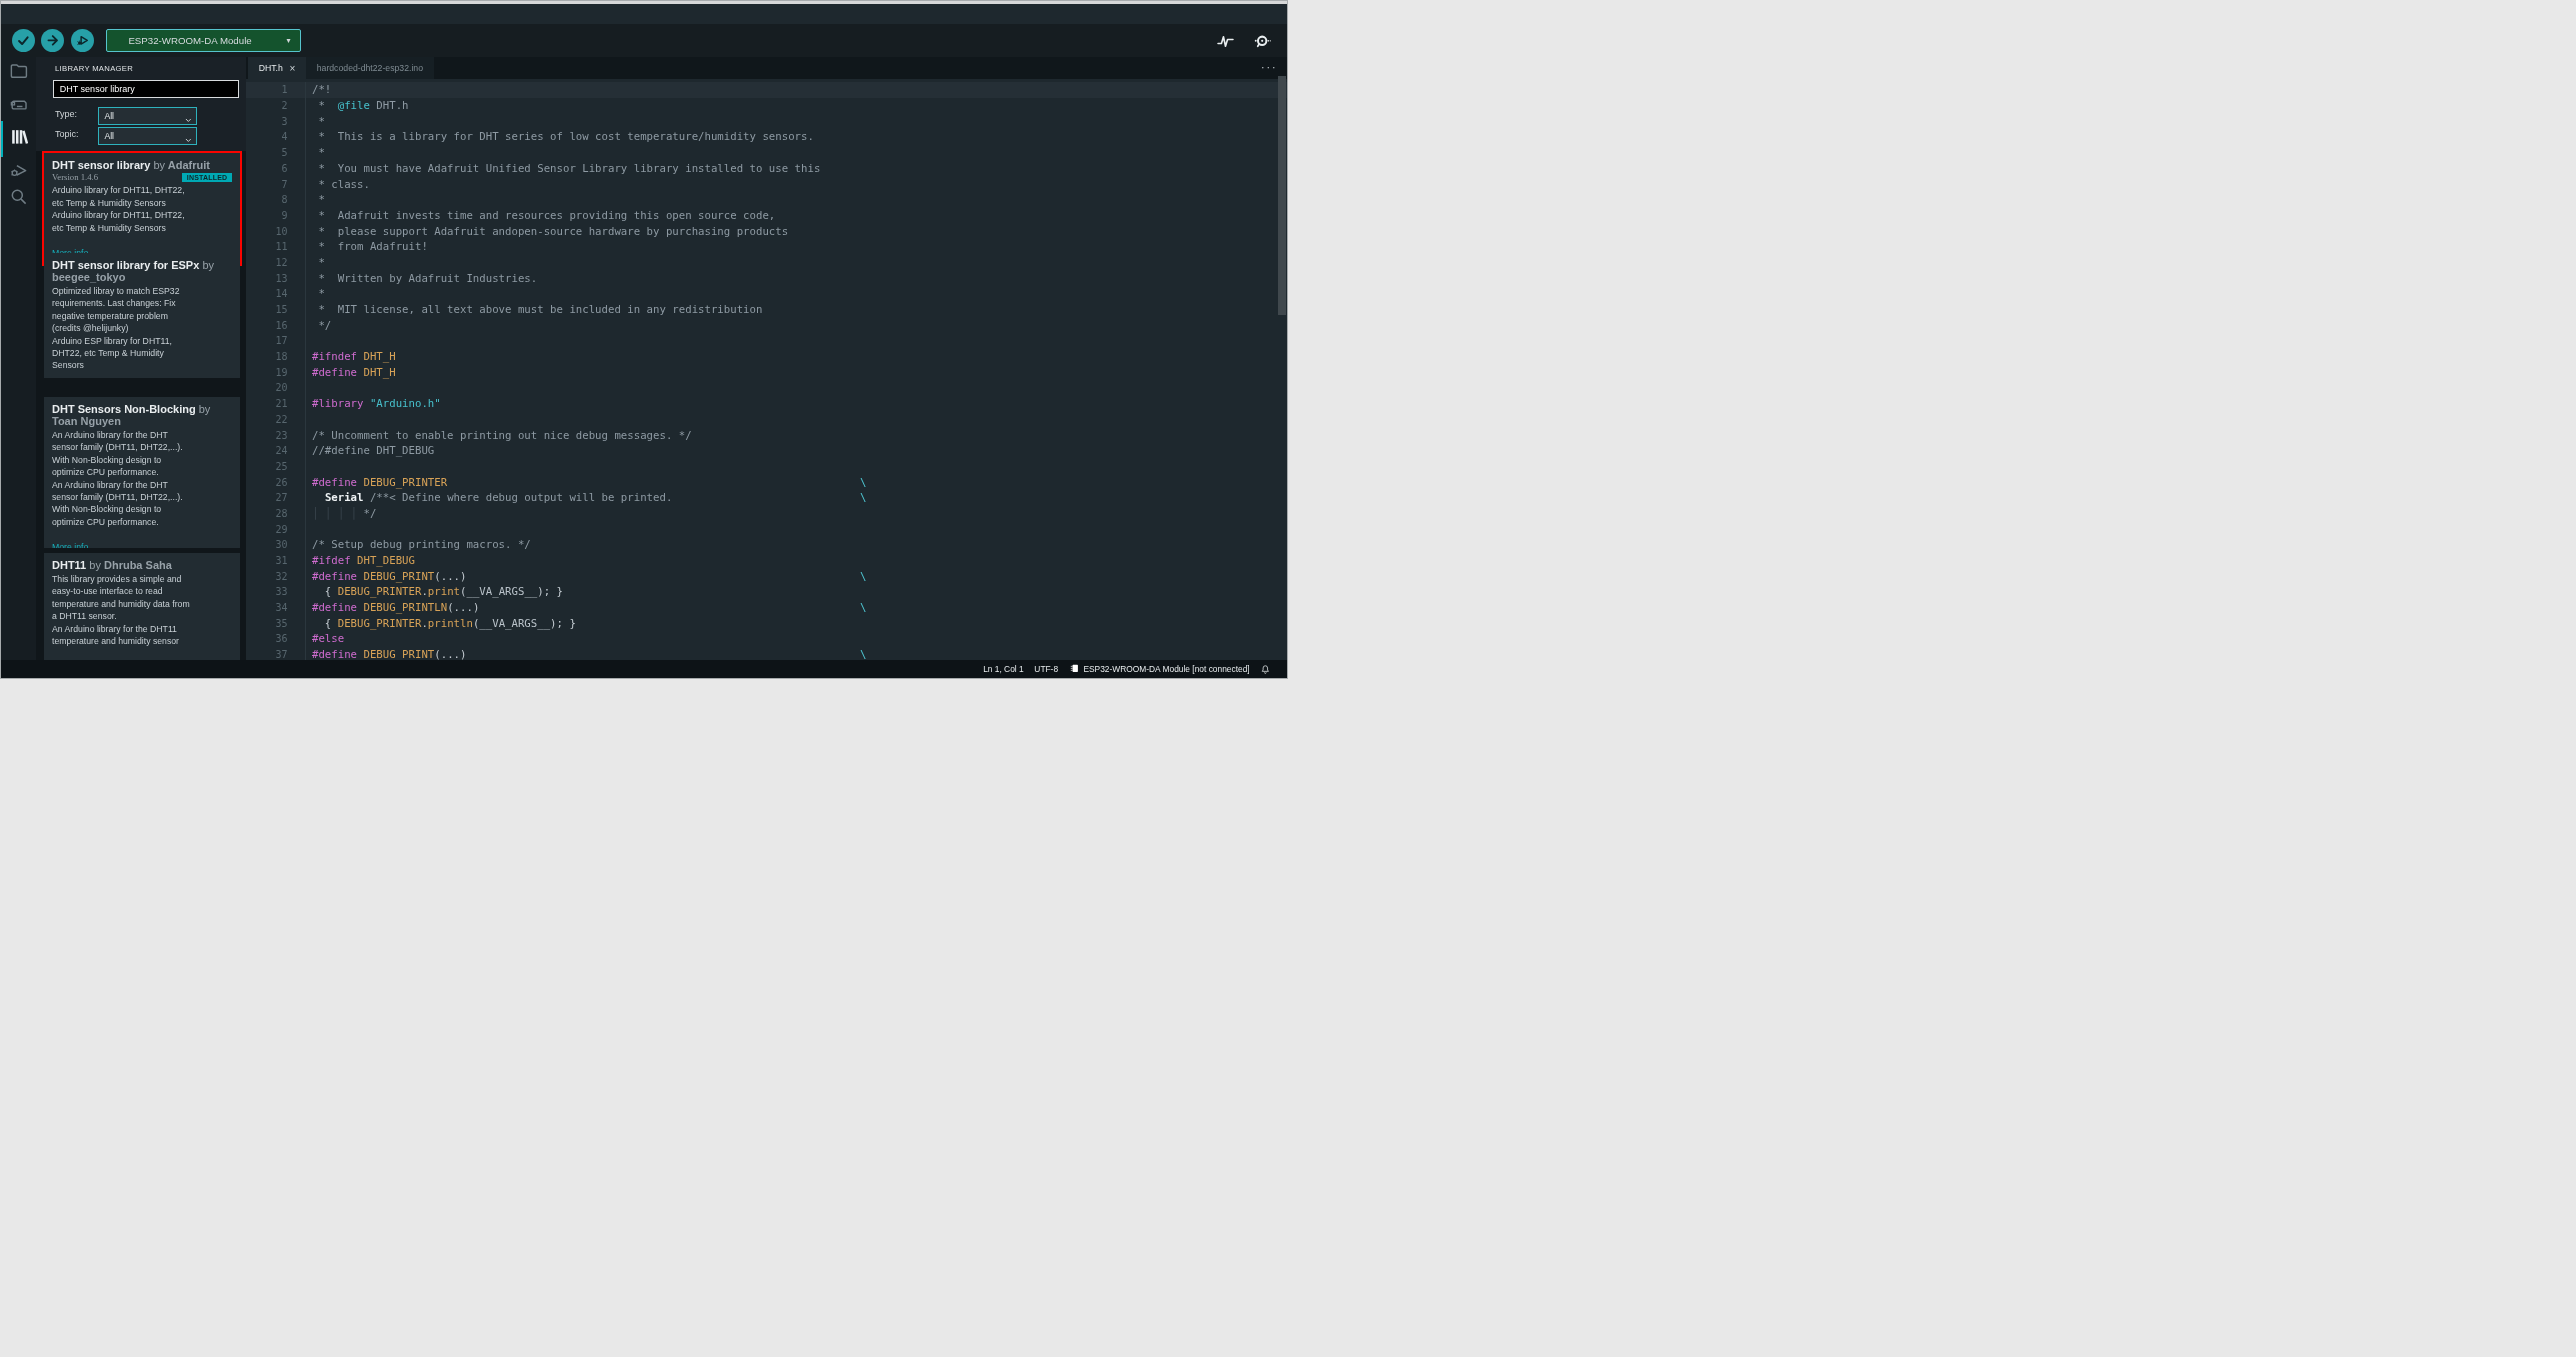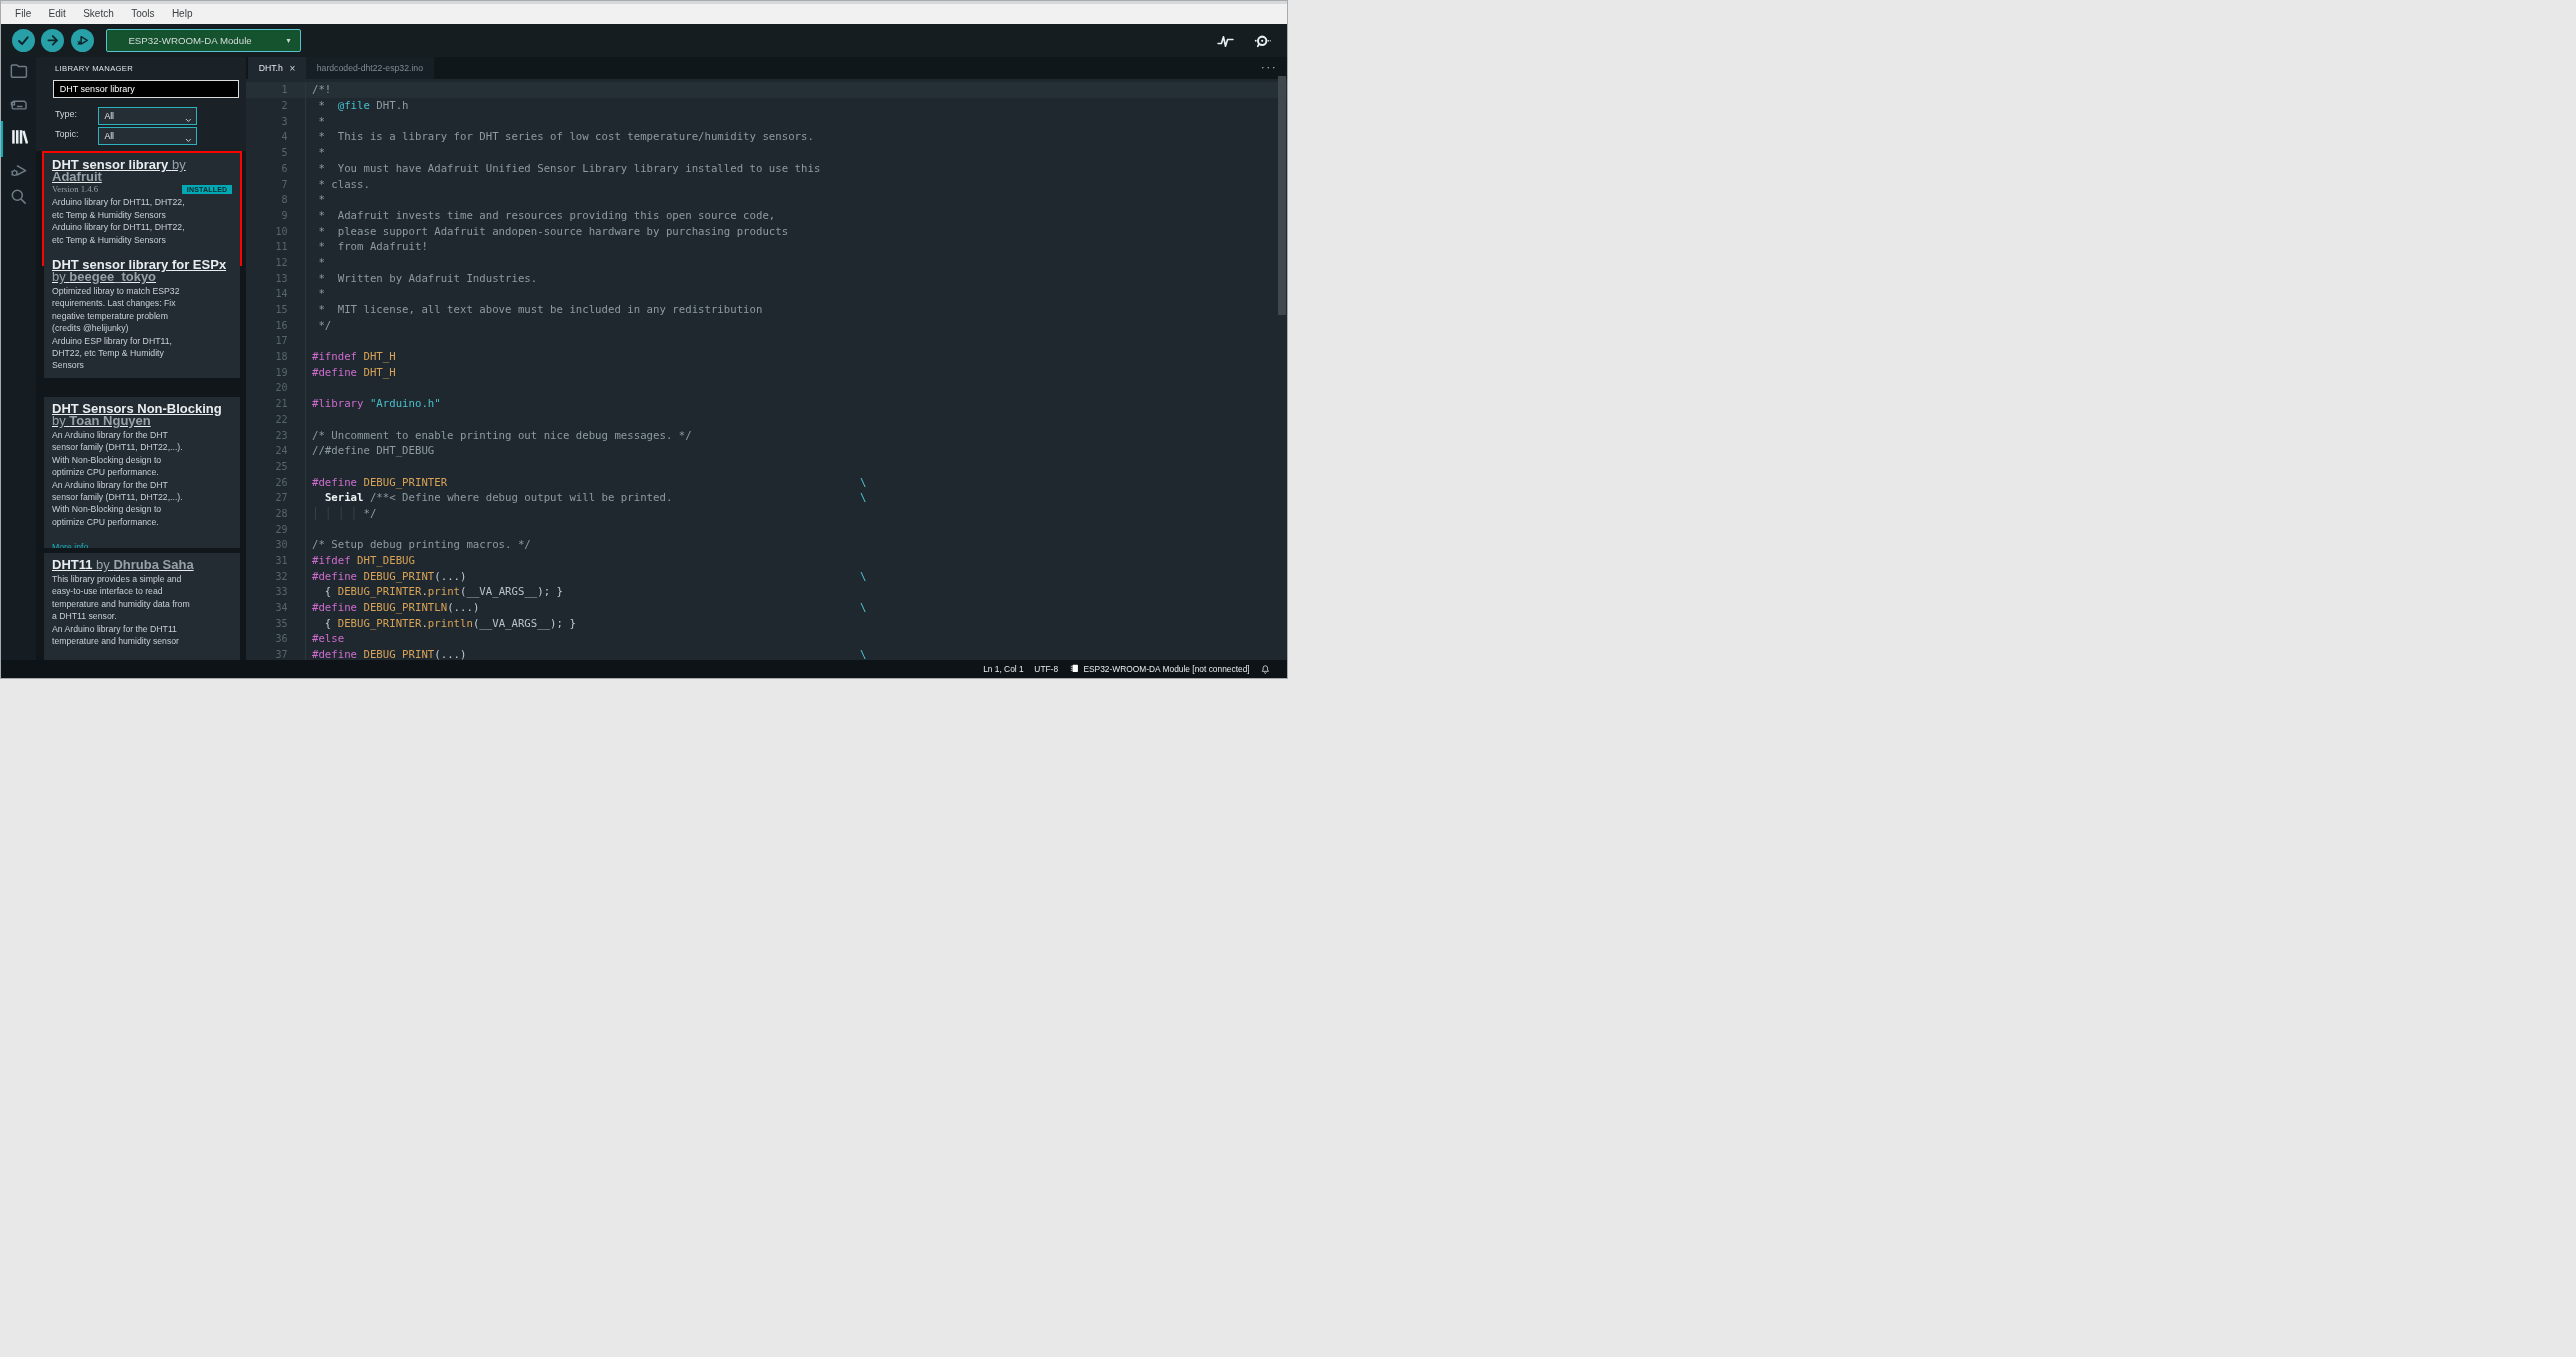--- a/index.html
+++ b/index.html
@@ -29,21 +29,21 @@
   .panel-top{position:absolute;top:0;left:0;right:0;height:94px;background:#1a2127;}
   .panel-title{position:absolute;left:19px;top:7.4px;font-size:7.7px;letter-spacing:0.3px;color:#e0e4e6;}
   .search{position:absolute;left:17.4px;top:23px;width:186px;height:18px;background:#000;border:0.7px solid #d9dcde;
     color:#fff;font-size:9px;padding:0 5.4px;box-sizing:border-box;font-family:inherit;outline:none;}
   .flabel{position:absolute;left:19px;font-size:9px;color:#d2d7da;}
   .fselect{position:absolute;left:62px;width:99px;height:18px;background:#252e34;border:0.7px solid #2eb2bd;color:#e1e6e8;
     font-size:8.7px;display:flex;align-items:center;padding:0 5.4px;box-sizing:border-box;}
   .fselect svg{position:absolute;right:3.4px;width:8.7px;height:8.7px;}
   .entry{position:absolute;left:8px;width:196px;background:#222c32;padding:6px 8px;box-sizing:border-box;color:#c9d1d6;overflow:hidden;}
   .entry.hl{left:6px;width:200px;border:2px solid #fb0400;}
-  .e-title{font-size:13px;line-height:12px;color:#e9edef;font-weight:700;text-decoration:underline;}
+  .e-title{font-size:11px;line-height:12px;color:#e9edef;font-weight:700;}
   .e-title .by{color:#97a1a8;font-weight:400;}
   .e-title .auth{color:#97a1a8;font-weight:700;white-space:nowrap;}
   .e-vrow{display:flex;justify-content:space-between;align-items:center;margin-top:1.3px;}
   .e-version{font-size:8.7px;color:#97a1a8;font-family:Liberation Serif, serif;}
   .badge{background:#00a9b4;color:#0c272b;font-size:7px;font-weight:700;padding:1.3px 4.7px;letter-spacing:0.2px;}
   .e-desc{font-size:8.7px;line-height:12.4px;margin-top:2px;}
   .more{font-size:8.7px;color:#16b0bc;margin-top:14px;}
   
   .editor{position:absolute;left:245px;top:0;right:0;height:100%;background:#1e282e;}
   .tabbar{position:absolute;top:0;left:0;right:0;height:22px;background:#10171b;display:flex;}
@@ -67,27 +67,20 @@
   .status{position:absolute;bottom:0;left:0;right:0;height:18px;background:#0d1317;display:flex;align-items:center;
     justify-content:flex-end;color:#e7ebed;font-size:8.4px;gap:10.7px;padding-right:16px;}
   .st-item{display:flex;align-items:center;gap:4px;}
   .st-item svg{width:10.7px;height:10.7px;}
 </style>
 </head>
 <body>
 
 <div class="canvas">
   <div class="titlestrip"></div>
-  <div class="menubar" id="menubar">
-      <span class="menu-item">File</span>
-      <span class="menu-item">Edit</span>
-      <span class="menu-item">Sketch</span>
-      <span class="menu-item">Tools</span>
-      <span class="menu-item">Help</span>
-    </div>
 
   <div class="toolbar">
     <div class="tbtns" id="tbtns">
         <div class="tbtn">
           <span><svg viewBox="0 0 24 24">
               <path d="M5 13l5 5 9-11" stroke="#0c262b" stroke-width="3.2" fill="none" stroke-linecap="round" stroke-linejoin="round"></path>
             </svg></span>
         </div>
         <div class="tbtn">
           <span><svg viewBox="0 0 24 24">

